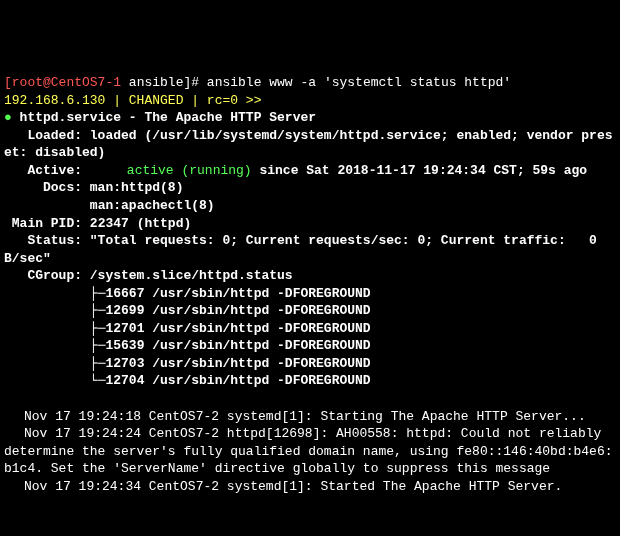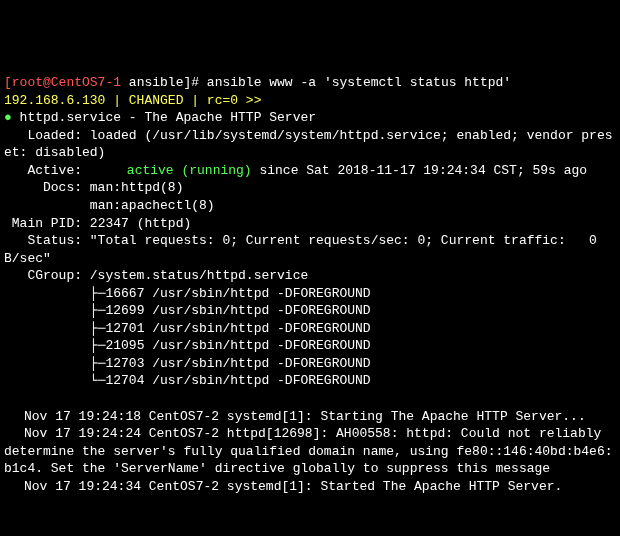--- a/index.html
+++ b/index.html
@@ -14,43 +14,43 @@
     height: 536px;
     box-sizing: border-box;
     white-space: pre-wrap;
     word-break: break-all;
   }
   .prompt-user { color: #ff5555; text-align: center; }
   .prompt-path { color: #ffffff; }
   .cmd { color: #ffffff; margin-top: 19px; }
   .ansible-header { color: #ffff55; }
   .status-dot { color: #55ff55; }
-  .svc-white { color: #ffffff; }
+  .svc-white { color: #ffffff; font-weight: bold; }
   .svc-green { color: #55ff55; margin-left: 37px; }
   .log { color: #ffffff; margin-left: 20px; }
 </style>
 </head>
 <body>
 
 
 
 <span class="prompt-user">[root@CentOS7-1</span><span class="prompt-path"> ansible]</span><span class="prompt-path"># </span><span class="cmd">ansible www -a 'systemctl status httpd'</span>
 <span class="ansible-header">192.168.6.130 | CHANGED | rc=0 &gt;&gt;</span>
 <span class="status-dot">●</span><span class="svc-white"> httpd.service - The Apache HTTP Server</span>
 <span class="svc-white">   Loaded: loaded (/usr/lib/systemd/system/httpd.service; enabled; vendor preset: disabled)</span>
 <span class="svc-white">   Active: </span><span class="svc-green">active (running)</span><span class="svc-white"> since Sat 2018-11-17 19:24:34 CST; 59s ago</span>
 <span class="svc-white">     Docs: man:httpd(8)</span>
 <span class="svc-white">           man:apachectl(8)</span>
 <span class="svc-white"> Main PID: 22347 (httpd)</span>
 <span class="svc-white">   Status: "Total requests: 0; Current requests/sec: 0; Current traffic:   0 B/sec"</span>
-<span class="svc-white">   CGroup: /system.status/httpd.service</span>
+<span class="svc-white">   CGroup: /system.slice/httpd.status</span>
 <span class="svc-white">           ├─16667 /usr/sbin/httpd -DFOREGROUND</span>
 <span class="svc-white">           ├─12699 /usr/sbin/httpd -DFOREGROUND</span>
 <span class="svc-white">           ├─12701 /usr/sbin/httpd -DFOREGROUND</span>
-<span class="svc-white">           ├─21095 /usr/sbin/httpd -DFOREGROUND</span>
+<span class="svc-white">           ├─15639 /usr/sbin/httpd -DFOREGROUND</span>
 <span class="svc-white">           ├─12703 /usr/sbin/httpd -DFOREGROUND</span>
 <span class="svc-white">           └─12704 /usr/sbin/httpd -DFOREGROUND</span>
 
 <span class="log">Nov 17 19:24:18 CentOS7-2 systemd[1]: Starting The Apache HTTP Server...</span>
 <span class="log">Nov 17 19:24:24 CentOS7-2 httpd[12698]: AH00558: httpd: Could not reliably determine the server's fully qualified domain name, using fe80::146:40bd:b4e6:b1c4. Set the 'ServerName' directive globally to suppress this message</span>
 <span class="log">Nov 17 19:24:34 CentOS7-2 systemd[1]: Started The Apache HTTP Server.</span>
 
 
 
 

